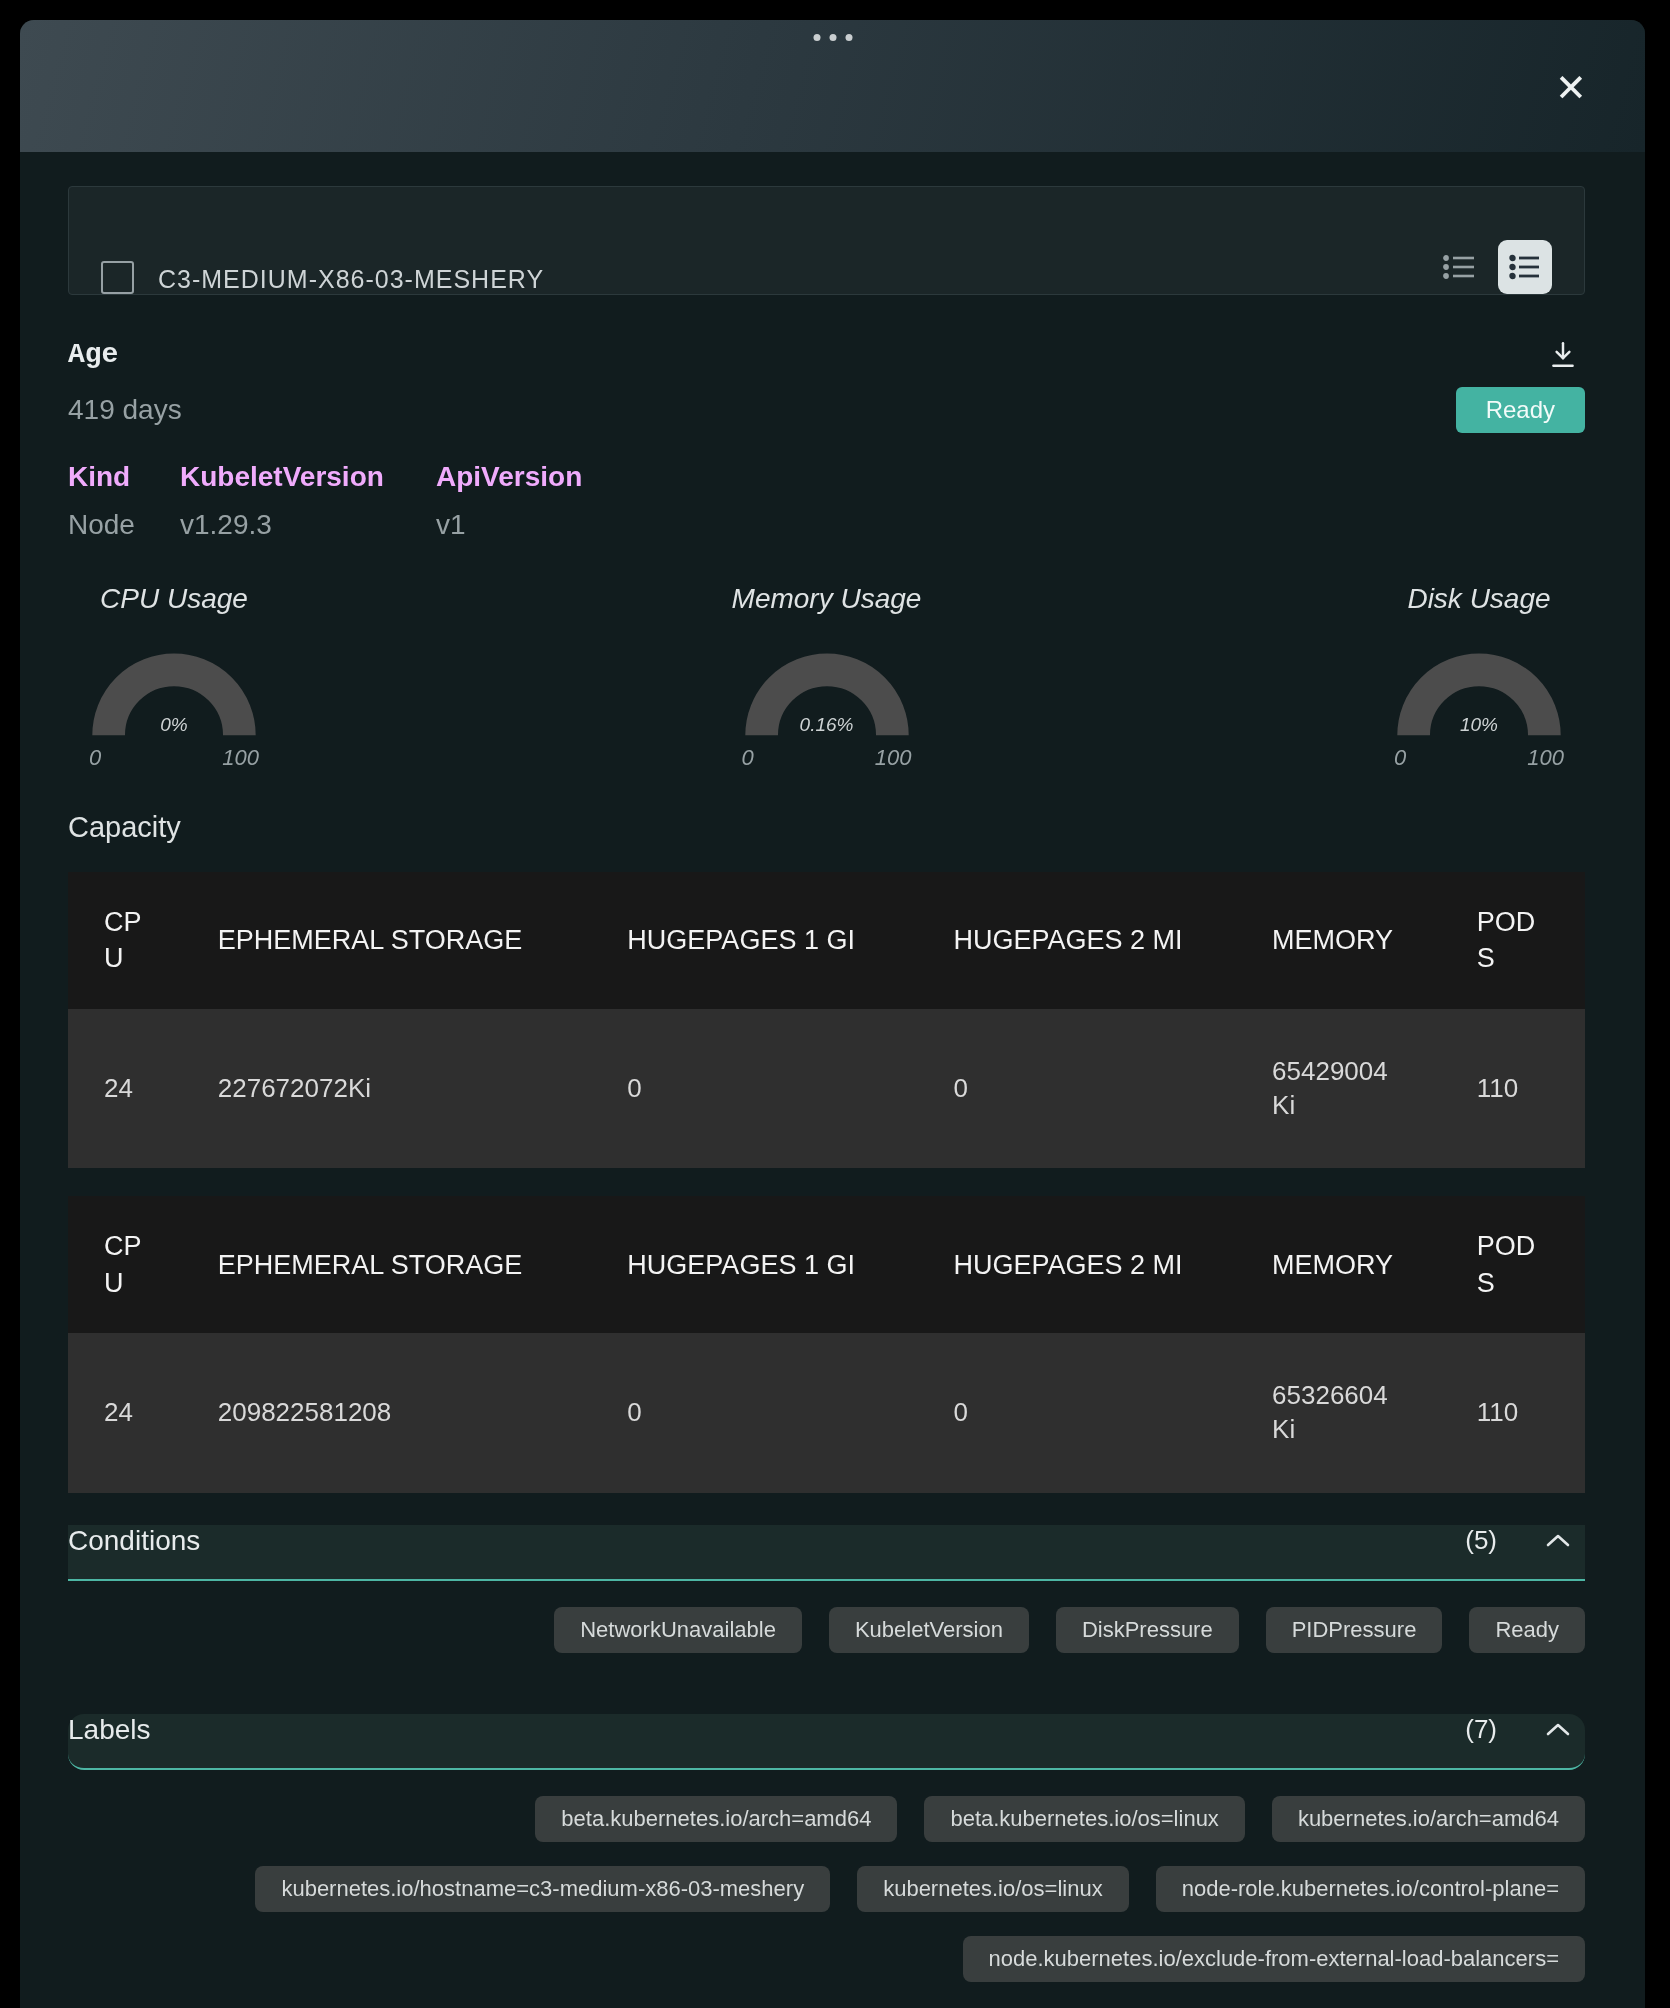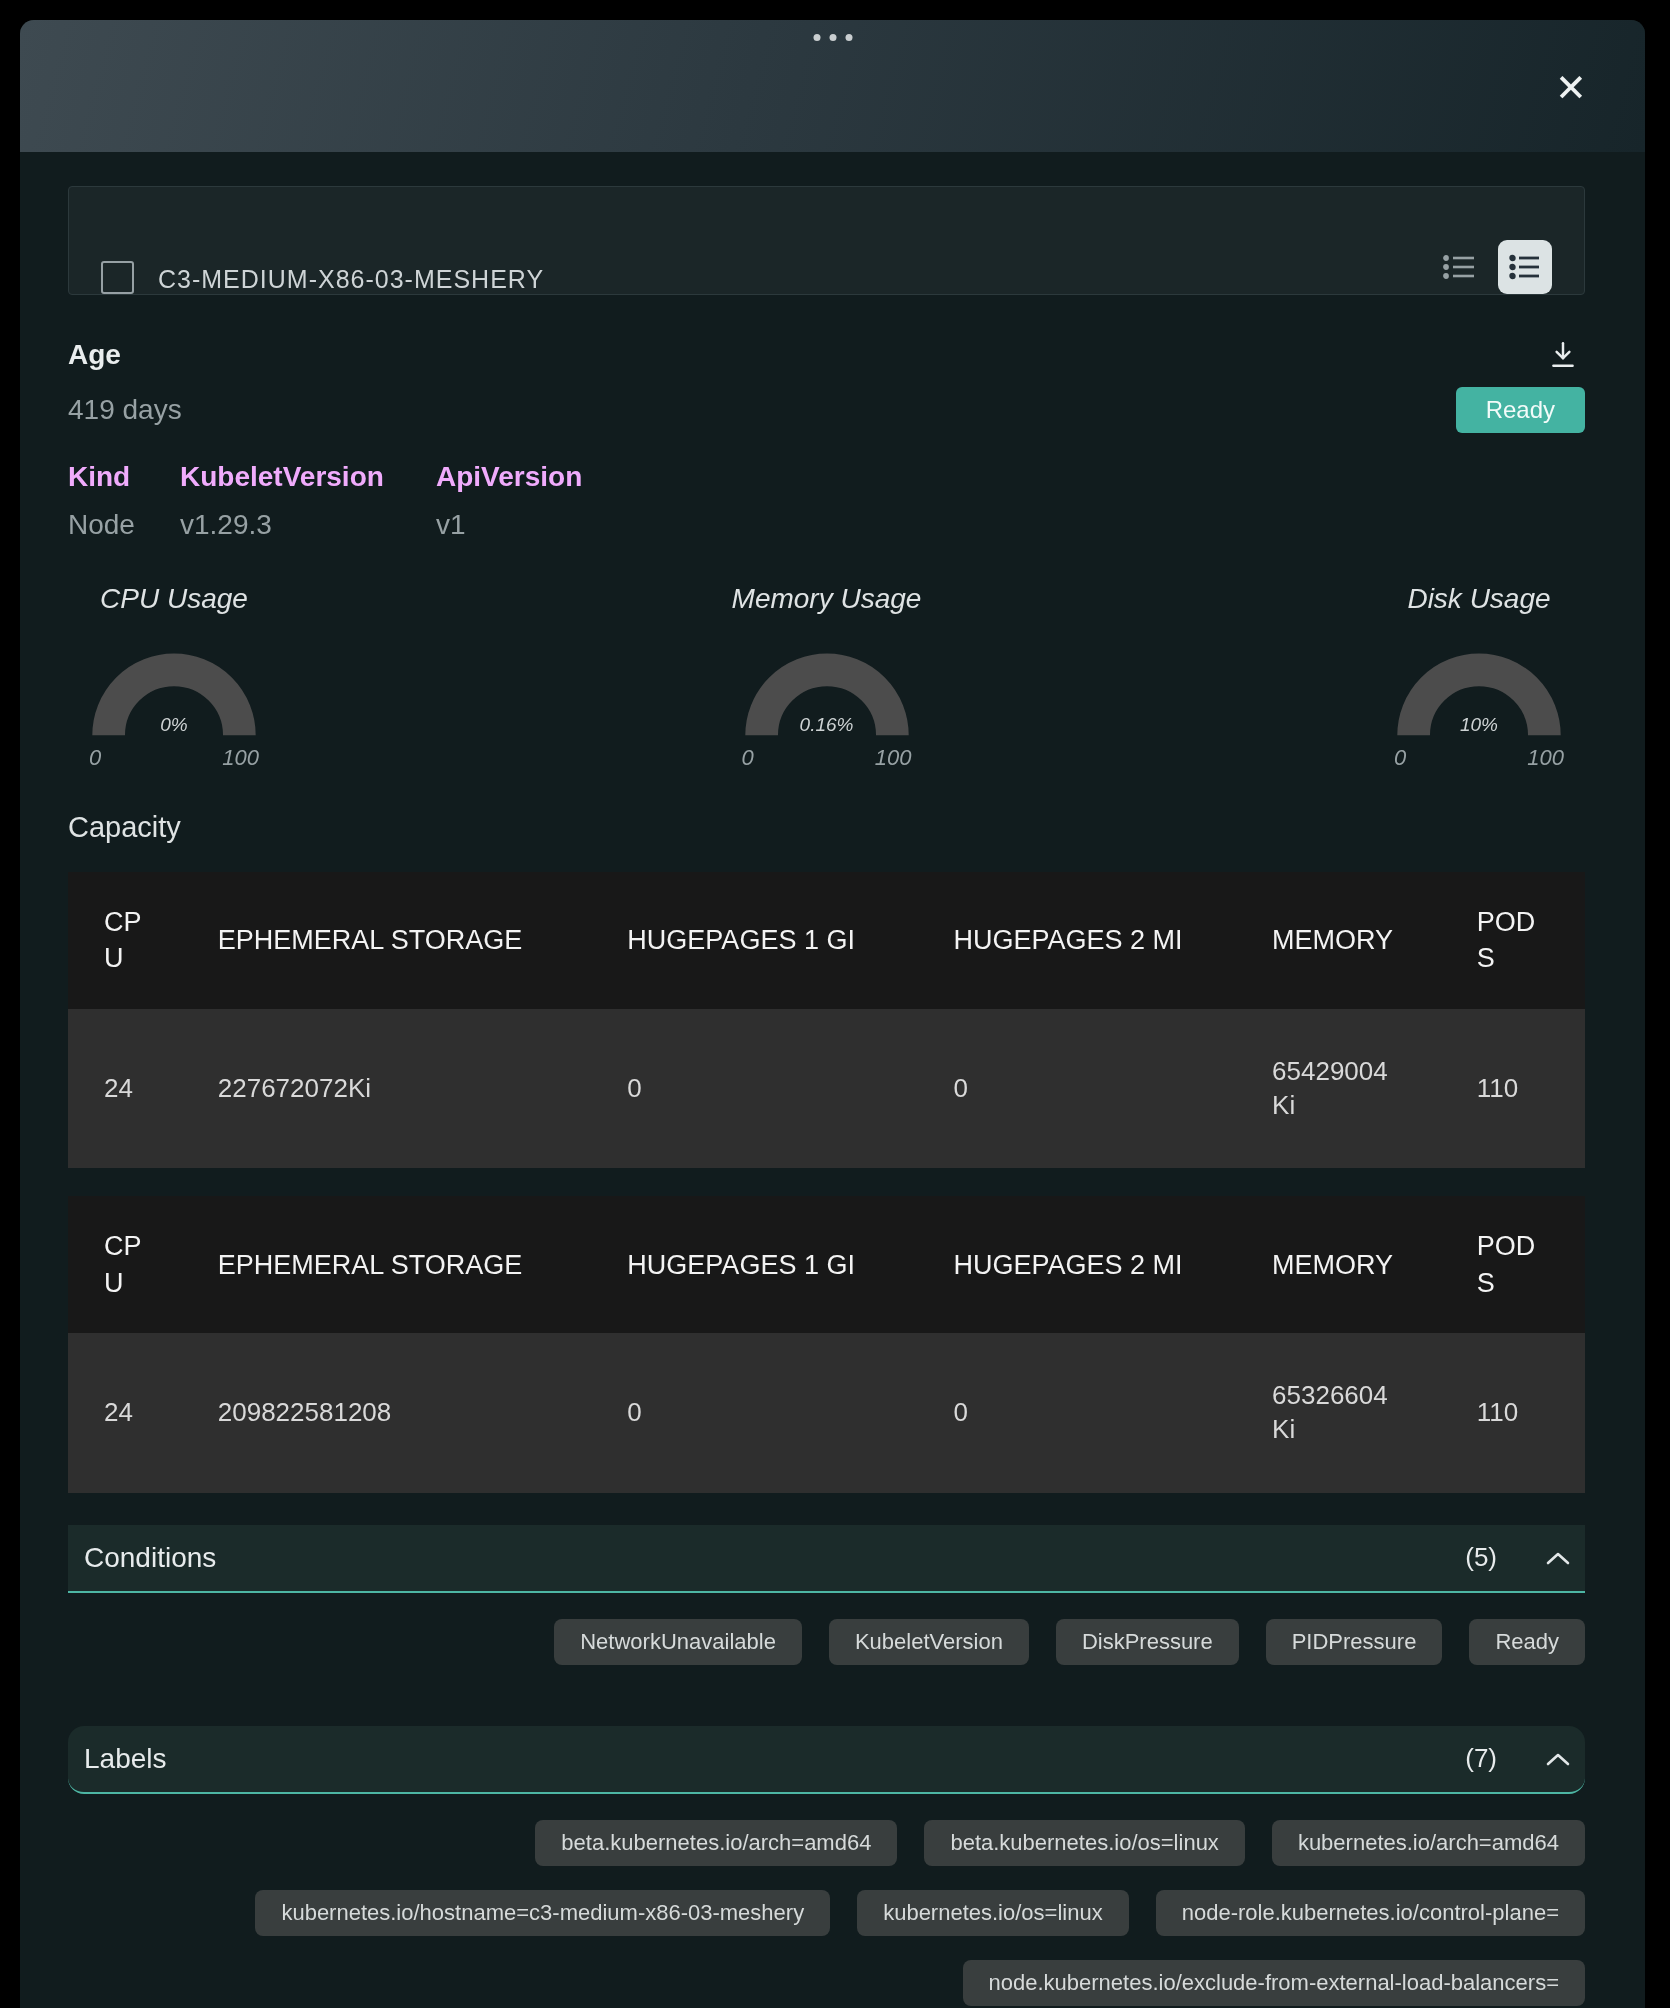--- a/index.html
+++ b/index.html
@@ -26,21 +26,21 @@
     border:1px solid #2c393c; border-radius:4px;
     display:flex; align-items:flex-end; padding:0 32px; }
   .checkbox { width:33px; height:33px; border:2px solid #96a0a4; border-radius:3px;
     background:transparent; cursor:pointer; flex:0 0 auto; }
   .node-title { flex:1; margin-left:24px; font-size:25px; letter-spacing:1px; color:#ced4d6; }
   .view-toggle { display:flex; align-items:center; gap:22px; }
   .icon-btn { display:flex; align-items:center; justify-content:center; cursor:pointer; }
   .icon-btn.active { width:54px; height:54px; background:#dce3e4; border-radius:9px; }
 
   .age-row { margin-top:44px; display:flex; justify-content:space-between; align-items:flex-start; }
-  .age-label { font-size:28px; font-weight:700; color:#e9edee; }
+  .age-label { font-size:28px; font-weight:700; color:#e9edee;font-family:Liberation Mono, monospace; }
   .download-btn { cursor:pointer; margin-right:6px; }
   .age-value-row { margin-top:12px; display:flex; justify-content:space-between; align-items:center; }
   .age-value { font-size:28px; color:#97a1a4; }
   .ready-badge { background:var(--badge,#44b3a2); color:#f2fbf9; font-size:24px;
     padding:9px 30px; border-radius:6px; }
 
   .meta-row { margin-top:28px; display:flex; }
   .meta-col { display:flex; flex-direction:column; }
   .meta-col.c0 { min-width:112px; }
   .meta-col.c1 { min-width:256px; }
@@ -66,24 +66,24 @@
   table { width:100%; margin-top:28px; border-collapse:collapse; table-layout:fixed; }
   th { background:#181818; color:#f3f3f3; font-size:27px; font-weight:500;
     text-align:left; padding:32px 36px; vertical-align:middle;
     word-break:break-all; line-height:1.35; }
   td { background:#2f2f2f; color:#d9d9d9; font-size:26px; text-align:left;
     padding:46px 36px; vertical-align:middle; word-break:break-all; line-height:1.3; }
   col.c-cpu{width:7.5%} col.c-eph{width:27%} col.c-hp1{width:21.5%}
   col.c-hp2{width:21%} col.c-mem{width:13.5%} col.c-pods{width:9.5%}
 
   
-  .collapse-header { margin-top:32px; height:68px; background:#1b2b2a;
+  .collapse-header { margin-top:32px; height:56px; background:#1b2b2a;
     border-bottom:2px solid var(--accent,#4db6a4);
-    display:flex; align-items:center; justify-content:space-between;
-    padding:0 14px 0 16px; cursor:pointer; }
+    display:flex; align-items:flex-start; justify-content:space-between;
+    padding:0 14px 0 0; cursor:pointer; }
   .collapse-title { font-size:28px; color:#e7ebec; }
   .collapse-right { display:flex; align-items:center; gap:48px; }
   .collapse-count { font-size:26px; color:#e7ebec; }
   .chips { margin-top:26px; display:flex; flex-wrap:wrap; gap:24px 27px;justify-content:flex-end; }
   .chip { background:#393e3e; color:#d6dada; font-size:22px;
     padding:10px 26px; border-radius:8px; white-space:nowrap; }
   .labels-block .collapse-header { margin-top:61px;border-radius:16px; }
 </style>
 </head>
 <body>

